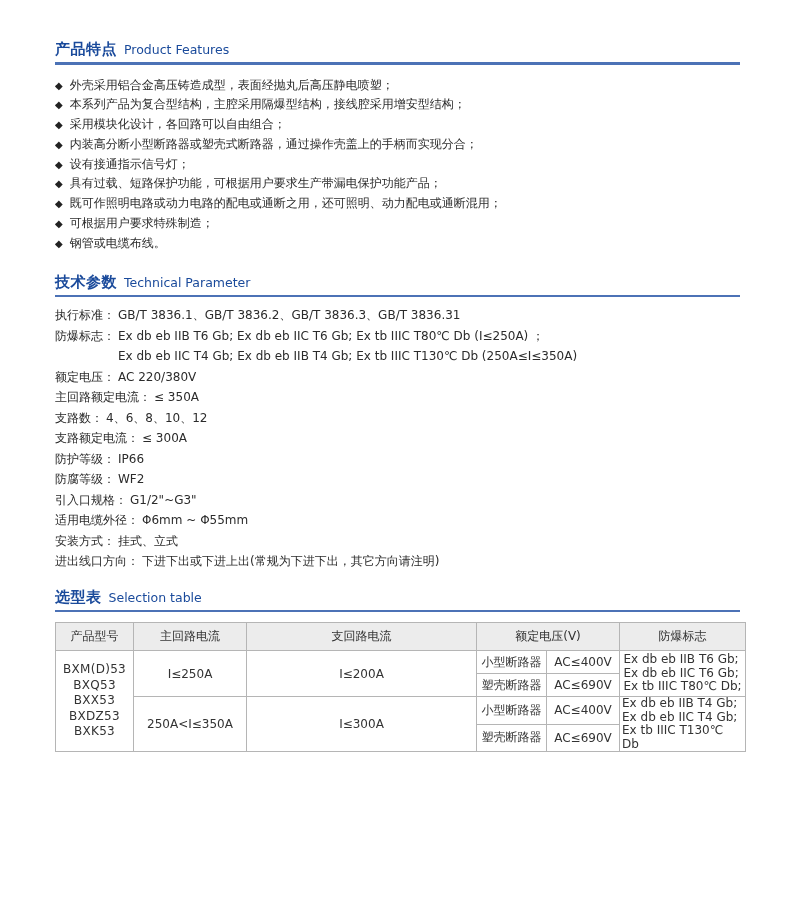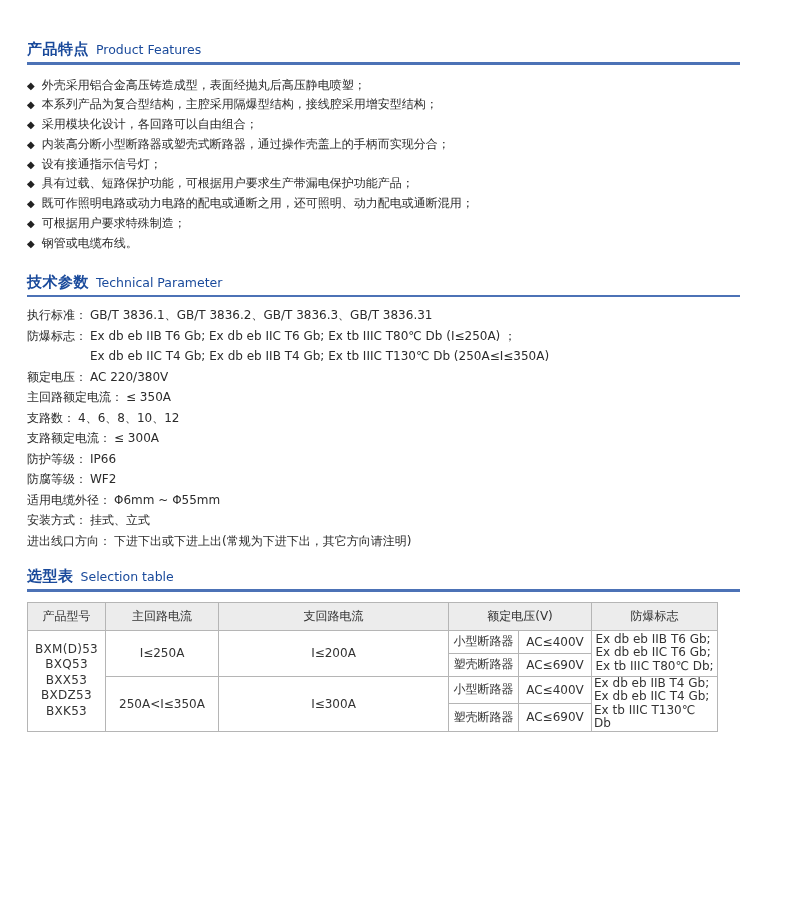--- a/index.html
+++ b/index.html
@@ -1,21 +1,21 @@
 <!DOCTYPE html>
 <html><head>
 <meta charset="utf-8">
 <style>
   html,body { margin:0; padding:0; }
   body {
     width:800px; height:922px; background:#ffffff; overflow:hidden;
     font-family:"DejaVu Sans","Liberation Sans",sans-serif;
     -webkit-font-smoothing:antialiased;
   }
-  .page { box-sizing:border-box; width:792px; padding:40px 52px 0 27px; }
+  .page { box-sizing:border-box; width:792px; padding:40px 52px 0 55px; }
 
   
   .sec-head { display:flex; align-items:baseline; }
   .sec-head .zh { color:#1a4a9b; font-size:15px; font-weight:700; letter-spacing:0.5px; }
   .sec-head .en { color:#1a4a9b; font-size:12.5px; font-weight:400; margin-left:7px; }
   .rule { height:2.5px; background:#4c72b6; margin-top:3px; }
 
   
   .features { list-style:none; margin:11px 0 0 0; padding:0; }
   .features li { display:flex; align-items:baseline; line-height:18.8px; font-size:12px; color:#2b2b2b; }
@@ -130,20 +130,24 @@
         <span class="plabel">支路额定电流：</span>
         <span class="pvalue">≤ 300A</span>
       </div>
       <div class="param">
         <span class="plabel">防护等级：</span>
         <span class="pvalue">IP66</span>
       </div>
       <div class="param">
         <span class="plabel">防腐等级：</span>
         <span class="pvalue">WF2</span>
+      </div>
+      <div class="param">
+        <span class="plabel">引入口规格：</span>
+        <span class="pvalue">G1/2"~G3"</span>
       </div>
       <div class="param">
         <span class="plabel">适用电缆外径：</span>
         <span class="pvalue">Φ6mm ~ Φ55mm</span>
       </div>
       <div class="param">
         <span class="plabel">安装方式：</span>
         <span class="pvalue">挂式、立式</span>
       </div>
       <div class="param">

